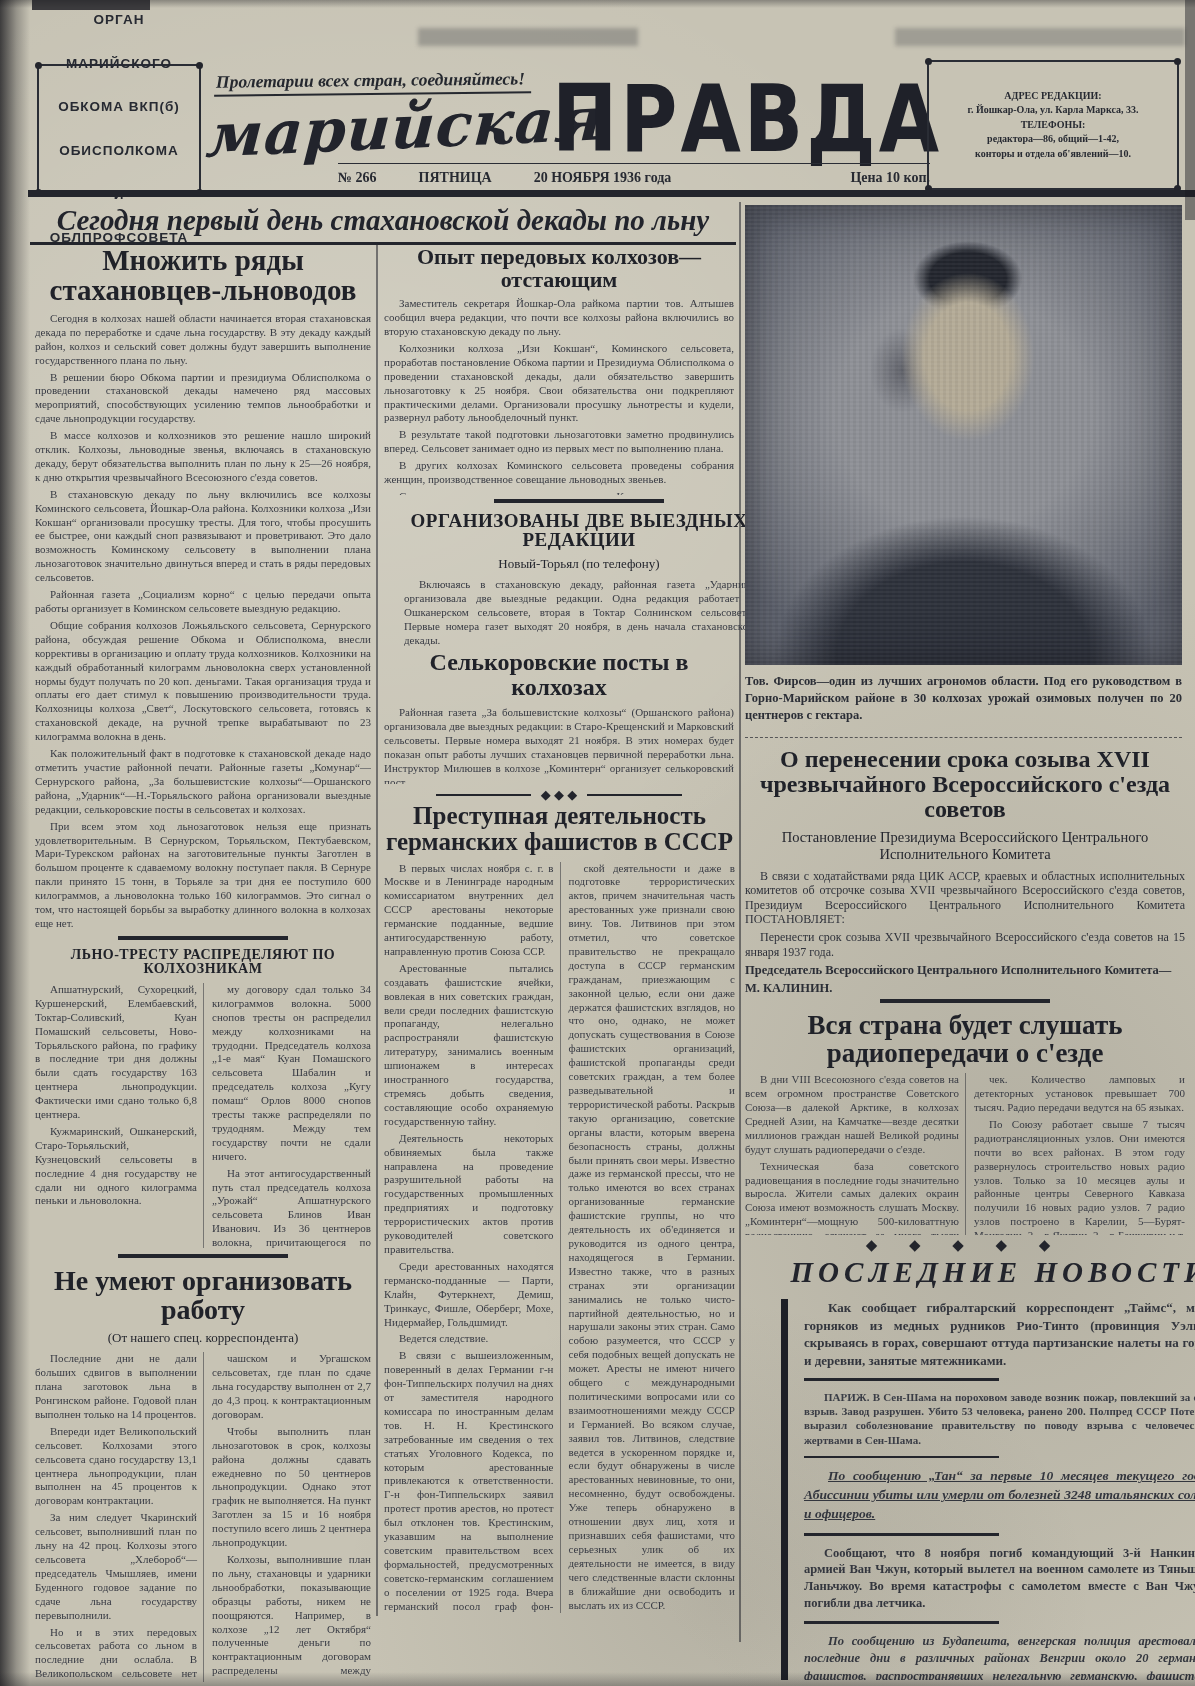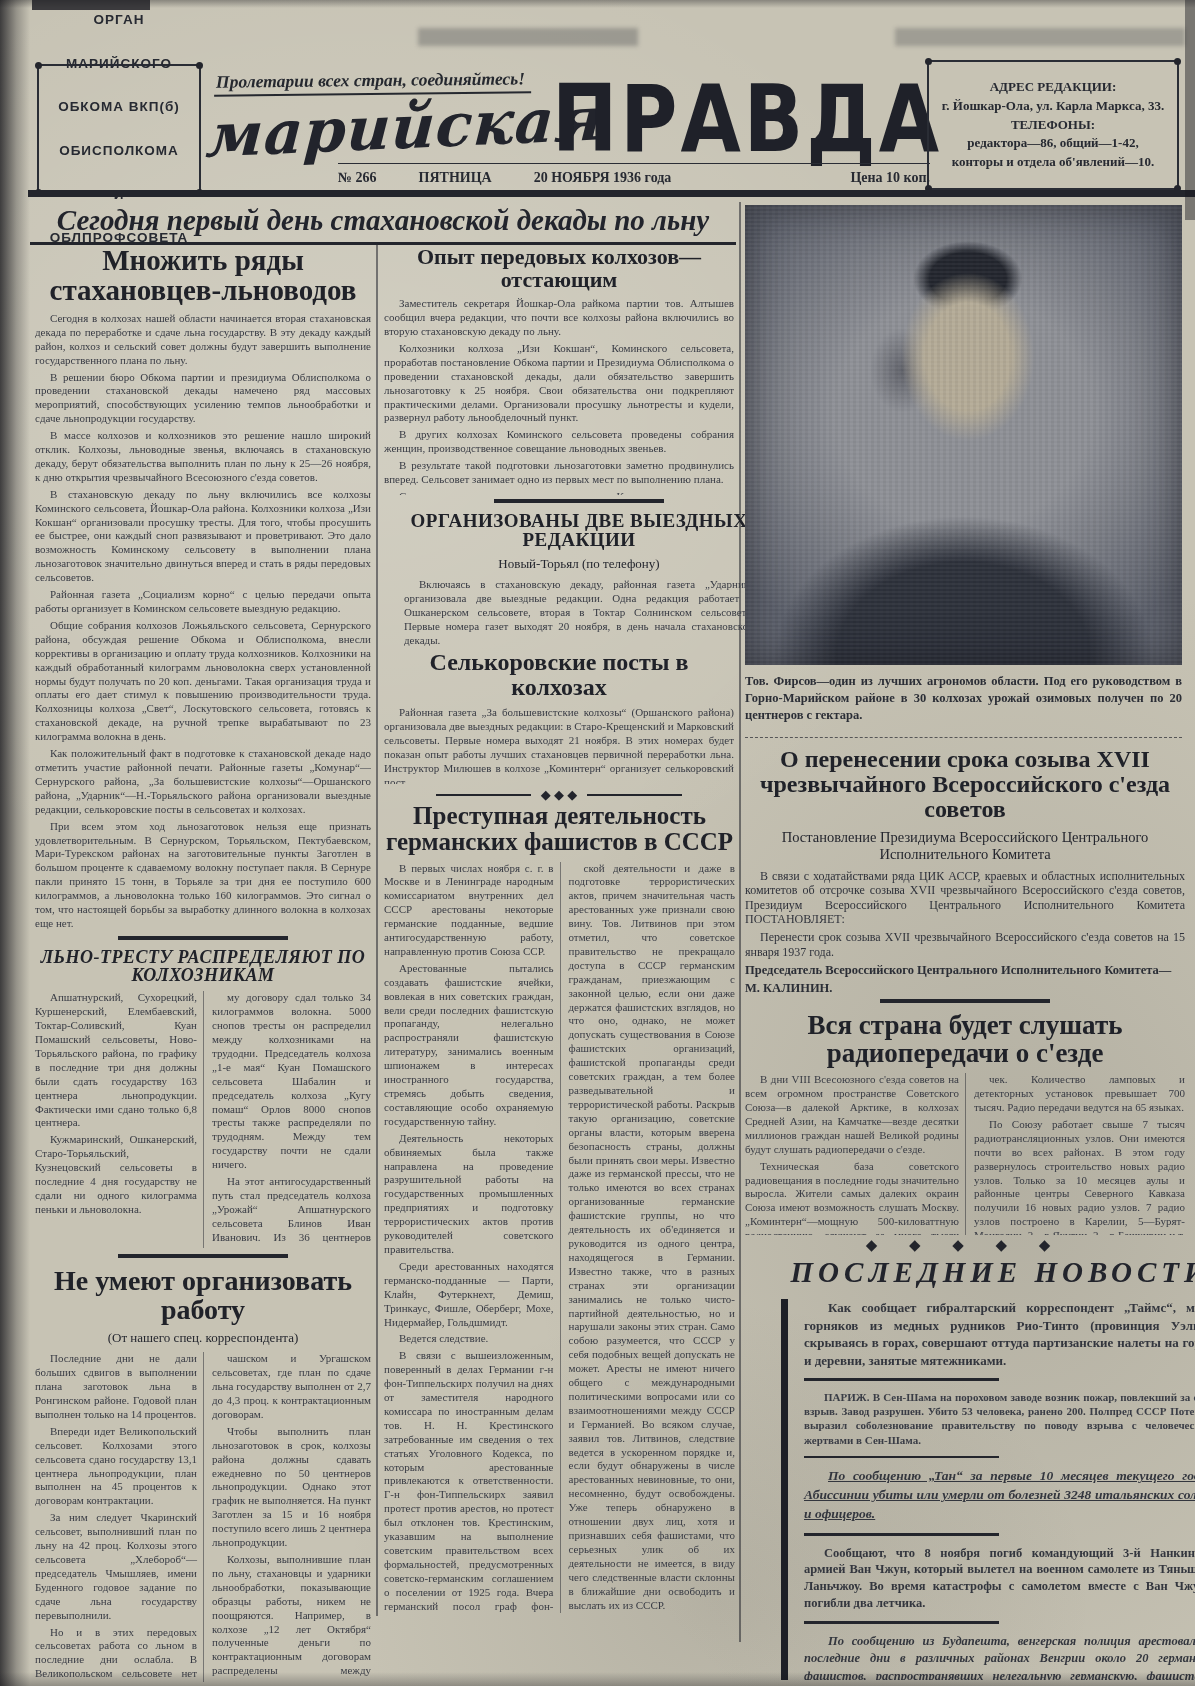--- a/index.html
+++ b/index.html
@@ -30,21 +30,21 @@
   .organ-box .dot{position:absolute;width:7px;height:7px;background:#23252c;border-radius:50%;}
   .dot.tl{left:-4px;top:-4px}.dot.tr{right:-4px;top:-4px}.dot.bl{left:-4px;bottom:-4px}.dot.br{right:-4px;bottom:-4px}
   .slogan{position:absolute;left:214px;top:70px;font-style:italic;font-weight:700;font-size:17.5px;color:#25282f;
     border-bottom:2.5px solid #25282f;padding:0 6px 2px 2px;transform:rotate(-.6deg);}
   .mast-script{position:absolute;left:206px;top:92px;font-family:"DejaVu Serif",serif;font-style:italic;font-weight:700;
     font-size:60px;color:#22242c;transform:rotate(-2.5deg) skewX(-6deg);letter-spacing:1px;}
   .mast-block{position:absolute;left:552px;top:66px;font-family:"DejaVu Sans",sans-serif;font-weight:900;font-size:78px;
     color:#1f2129;letter-spacing:3px;transform:scaleY(1.18);transform-origin:top left;}
   .address-box{position:absolute;right:16px;top:60px;width:252px;height:130px;border:2px solid #2a2d35;
     display:flex;flex-direction:column;justify-content:center;text-align:center;
-    font-weight:700;font-size:13px;line-height:1.45;color:#272a32;padding:4px 10px;box-sizing:border-box;}
+    font-weight:700;font-size:10px;line-height:1.45;color:#272a32;padding:4px 10px;box-sizing:border-box;}
   .address-box .dot{position:absolute;width:7px;height:7px;background:#23252c;border-radius:50%;}
   .issue-row{position:absolute;left:338px;top:163px;width:592px;border-top:1.5px solid #2a2d35;padding-top:6px;
     display:flex;align-items:baseline;gap:42px;font-weight:700;font-size:14px;color:#272a32;}
   .issue-row .price{margin-left:auto;}
   .header-rule{position:absolute;left:28px;right:0;top:190px;height:7px;background:#23252c;}
 
   
   .banner{position:absolute;left:30px;top:202px;width:706px;text-align:center;
     font-style:italic;font-weight:700;font-size:29px;color:#22242c;white-space:nowrap;
     border-bottom:3.5px solid #23252c;padding:2px 0 5px;}
@@ -82,21 +82,21 @@
   .caption{position:absolute;left:745px;top:673px;width:437px;font-weight:700;font-size:12.5px;line-height:1.35;
     text-align:justify;color:#2b2e36;}
   .caption-rule{position:absolute;left:745px;top:737px;width:437px;border-top:1.5px dashed rgba(38,40,48,.7);}
 
   
   .h-a1{font-size:29px;}
   .h-a2{font-size:22px;}
   .h-a3{font-size:19px;letter-spacing:.5px;}
   .h-a4{font-size:24px;}
   .h-a5{font-size:25px;}
-  .h-a6{font-size:18px;letter-spacing:.5px;font-style:italic;}
+  .h-a6{font-size:14px;letter-spacing:.5px;}
   .h-a7{font-size:28px;}
   .h-a8{font-size:24px;}
   .h-a9{font-size:27px;}
   .decree-body p{font-size:12px;line-height:14.6px;font-weight:400;color:#2f323b;}
   .decree-sigs div{font-weight:700;font-size:12.5px;line-height:1.4;color:#2b2e36;}
 
   
   .news-title{font-style:italic;font-weight:700;font-size:29px;letter-spacing:5px;text-align:center;color:#22242c;margin:4px 0 10px;}
   .news-items{border-left:7px solid #1d1f26;padding-left:16px;}
   .news-item{margin:0;text-align:justify;color:#33363e;}
@@ -214,22 +214,22 @@
 
       </div>
     </div>
   </div>
 
   <div class="art" style="left:384px;top:243px;width:350px;height:252px;">
     <h2 class="h-a2">Опыт передовых колхозов—отстающим</h2>
     <div class="body">
         <p>Заместитель секретаря Йошкар-Ола райкома партии тов. Алтышев сообщил вчера редакции, что почти все колхозы района включились во вторую стахановскую декаду по льну.</p>
         <p>Колхозники колхоза „Изи Кокшан“, Коминского сельсовета, проработав постановление Обкома партии и Президиума Облисполкома о проведении стахановской декады, дали обязательство завершить льнозаготовку к 25 ноября. Свои обязательства они подкрепляют практическими делами. Организовали просушку льнотресты и кудели, развернул работу льнообделочный пункт.</p>
+        <p>В результате такой подготовки льнозаготовки заметно продвинулись вперед. Сельсовет занимает одно из первых мест по выполнению плана.</p>
         <p>В других колхозах Коминского сельсовета проведены собрания женщин, производственное совещание льноводных звеньев.</p>
-        <p>В результате такой подготовки льнозаготовки заметно продвинулись вперед. Сельсовет занимает одно из первых мест по выполнению плана.</p>
         <p>С целью передачи опыта в колхозы Коминского сельсовета организуется выездная редакция районной газеты.</p>
       </div>
 
   </div>
 
   <div class="art" style="left:404px;top:497px;width:350px;height:150px;">
     <div class="hr-center"></div>
     <h2 class="h-a3">ОРГАНИЗОВАНЫ ДВЕ ВЫЕЗДНЫХ РЕДАКЦИИ</h2>
     <div class="sub">Новый-Торьял (по телефону)</div>
     <div class="body">

